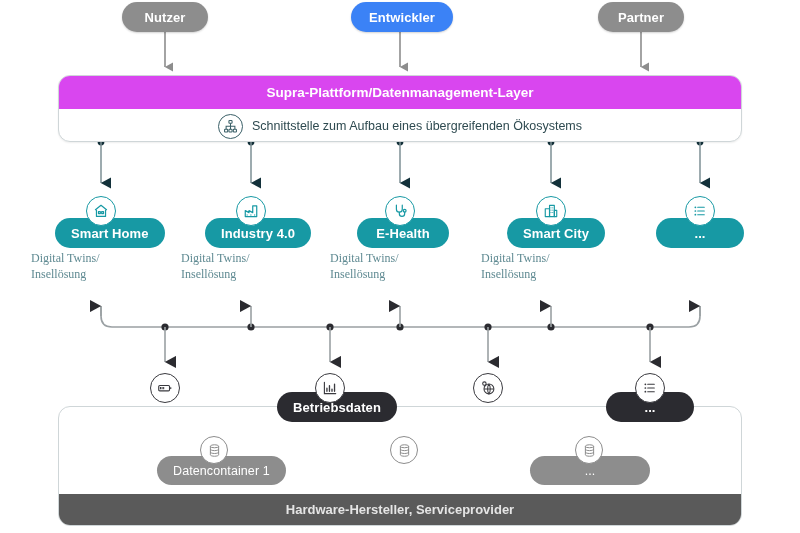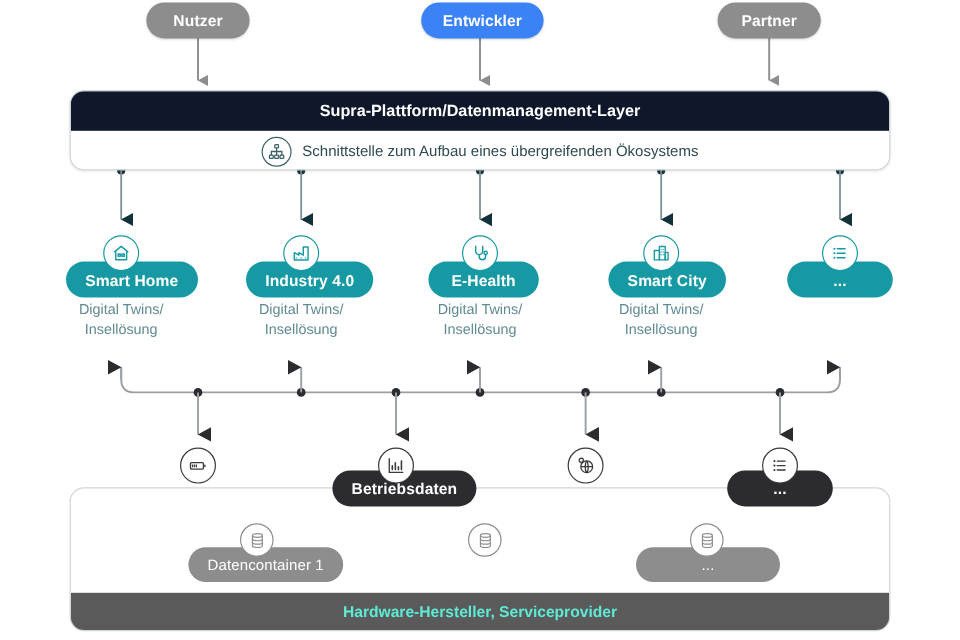--- a/index.html
+++ b/index.html
@@ -38,21 +38,21 @@
     position: absolute;
     left: 58px; top: 75px; width: 684px; height: 67px;
     border: 1px solid #cfd6d8;
     border-radius: 12px;
     background: #ffffff;
     overflow: hidden;
     box-shadow: 0 1px 2px rgba(0,0,0,.07);
   }
   #platform-header {
     height: 33px; width: 100%;
-    background: #0f172a;
+    background: #d946ef;
     color: #fff;
     display: flex; align-items: center; justify-content: center;
     font-size: 13.5px; font-weight: bold;
   }
   #platform-sub {
     height: 34px; width: 100%;
     display: flex; align-items: center; justify-content: center;
     gap: 9px;
     color: #2e4a50;
     font-size: 12.5px;
@@ -78,26 +78,26 @@
 
   
   .domain {
     height: 30px; padding: 0 16px; min-width: 92px;
     background: #1799a4;
     font-size: 13px;
     z-index: 3;
   }
   .domain-sub {
     position: absolute;
-    text-align: center;
     color: #5f8a92;
     font-size: 12px;
     line-height: 16px;
     font-weight: normal;
     white-space: pre-line;
+    font-family: Liberation Serif, serif;
   }
 
   
   .datapill {
     height: 30px; padding: 0 16px; min-width: 92px;
     background: #2b2b30;
     font-size: 13px;
     z-index: 3;
   }
 
@@ -108,21 +108,21 @@
     border: 1px solid #cfd6d8;
     border-radius: 12px;
     background: #ffffff;
     overflow: hidden;
     z-index: 1;
   }
   #hw-footer {
     position: absolute; left: 0; bottom: 0;
     width: 100%; height: 31px;
     background: #5a5a5a;
-    color: #5eead4;
+    color: #e5e5e5;
     display: flex; align-items: center; justify-content: center;
     font-size: 13px; font-weight: bold;
   }
   .container-pill {
     height: 29px; padding: 0 16px; min-width: 100px;
     background: #8d8d8d;
     font-size: 12.5px;
     font-weight: normal;
     z-index: 3;
   }

